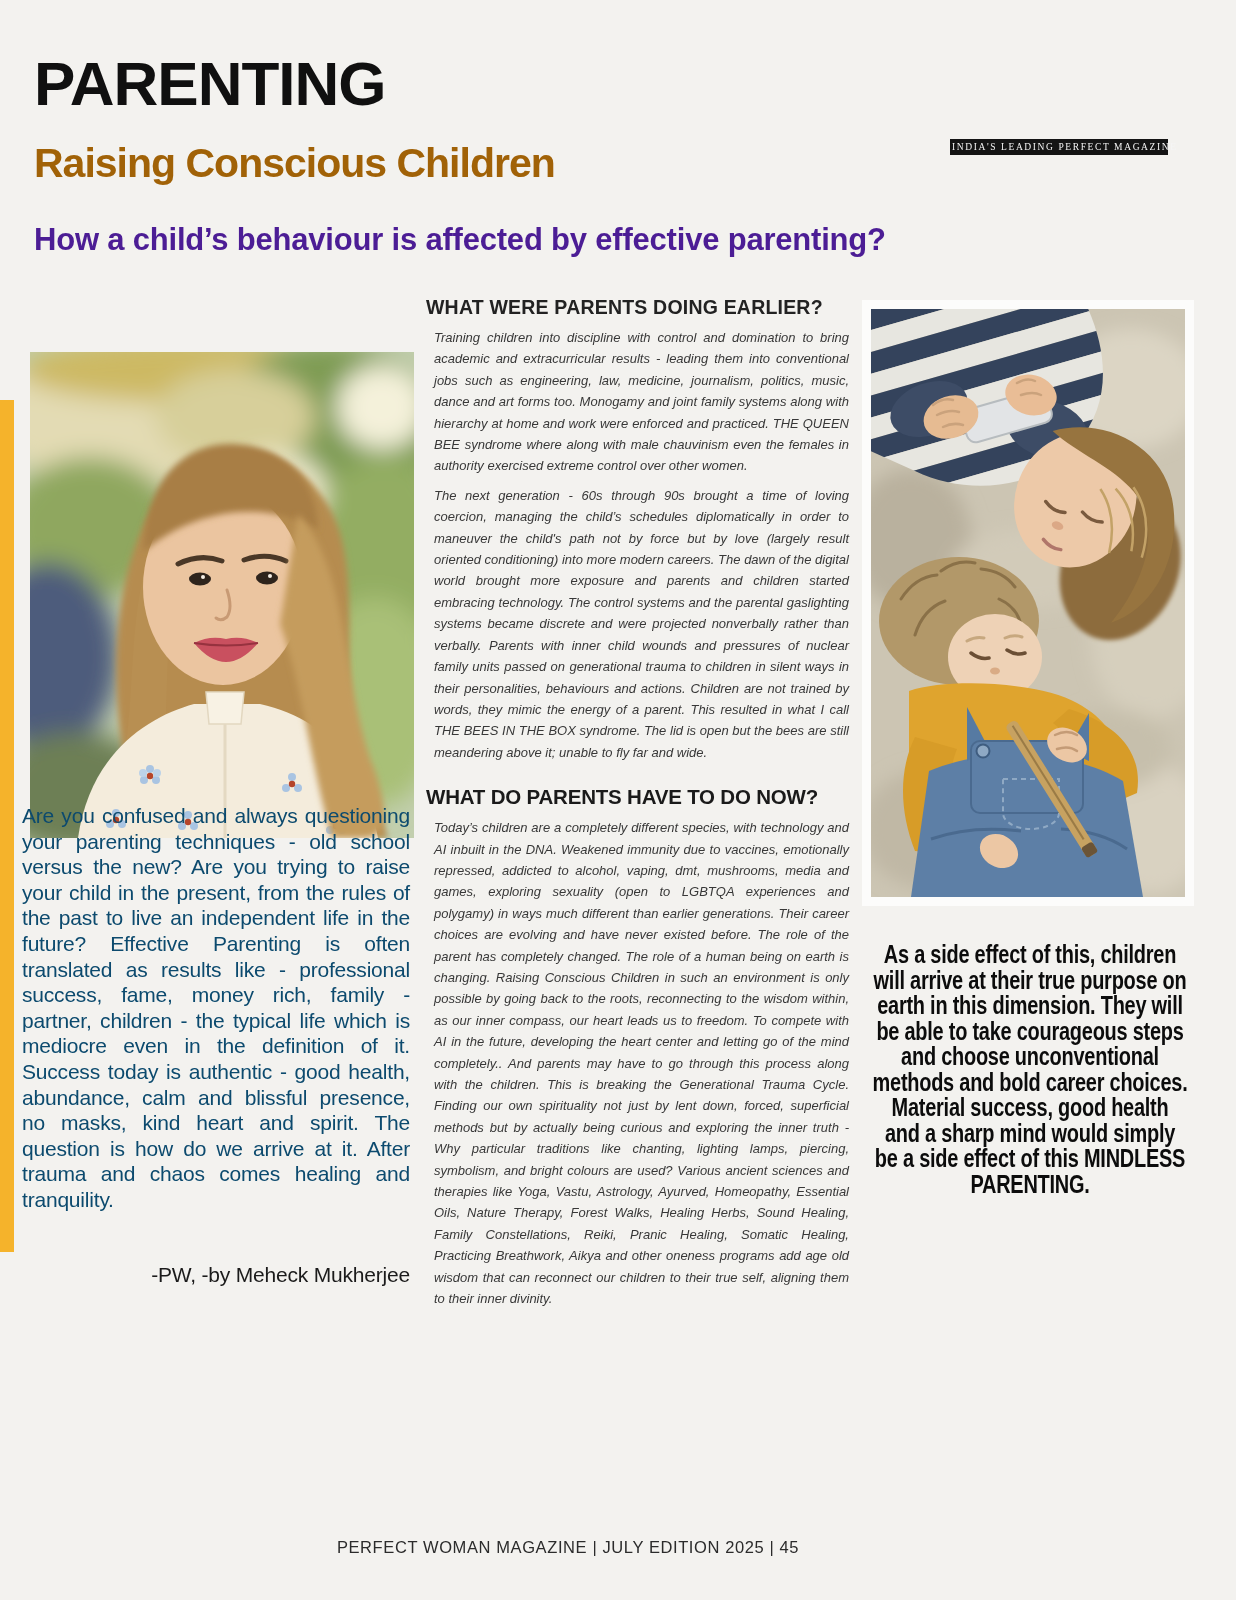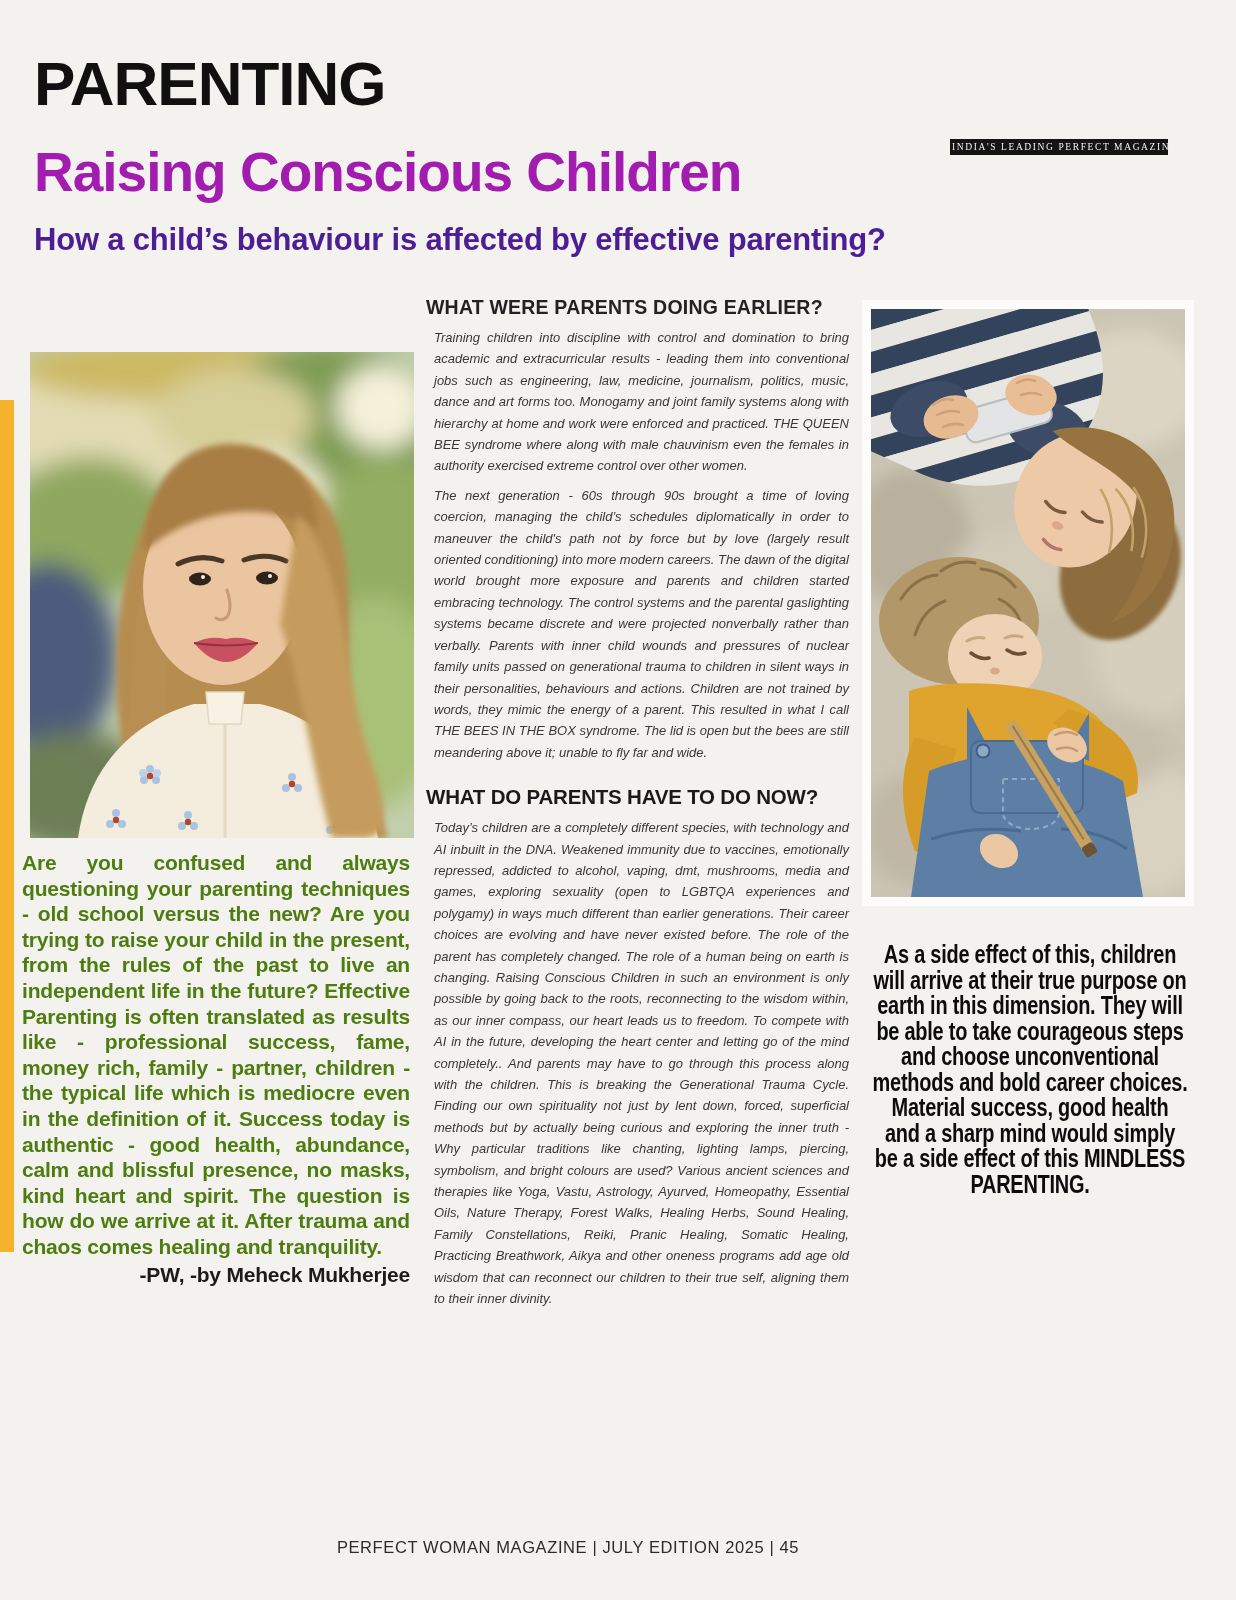--- a/index.html
+++ b/index.html
@@ -8,22 +8,22 @@
     background:#f3f2ef;
     font-family:"Liberation Sans","DejaVu Sans",sans-serif;
     color:#161616;overflow:hidden;
   }
   .abs{position:absolute;}
   .kicker{
     left:34px;top:48px;font-size:62px;font-weight:800;letter-spacing:-1px;
     color:#101010;
   }
   .title{
-    left:34px;top:140px;font-size:55px;font-weight:700;letter-spacing:-1px;
-    color:#a21caf;
+    left:34px;top:140px;font-size:41px;font-weight:700;letter-spacing:-1px;
+    color:#a16207;
   }
   .subtitle{
     left:34px;top:222px;font-size:31px;font-weight:700;color:#4c1d95;letter-spacing:-0.2px;
   }
   .logo{left:950px;top:136px;width:218px;text-align:center;}
   .logo-name{
     font-family:"Liberation Serif","DejaVu Serif",serif;
     font-size:37px;color:#141414;white-space:nowrap;line-height:1;
   }
   .logo-light{font-weight:400;}
@@ -31,26 +31,26 @@
   .logo-reg{font-size:14px;vertical-align:22px;font-weight:400;}
   .logo-tagline{
     margin-top:3px;background:#141414;color:#f5f5f5;
     font-family:"Liberation Serif","DejaVu Serif",serif;
     font-size:9.5px;letter-spacing:1.6px;padding:3px 2px 3px;white-space:nowrap;
   }
   .accent-bar{left:0;top:400px;width:14px;height:852px;background:#f5b32b;}
   .author-photo{left:30px;top:352px;width:384px;height:486px;overflow:hidden;}
   .author-photo svg{display:block;}
   .left-intro{
-    left:22px;top:850px;width:388px;
-    font-size:21px;line-height:25.6px;font-weight:700;color:#4d7c0f;
+    left:22px;top:803px;width:388px;
+    font-size:21px;line-height:25.6px;font-weight:400;color:#0c4a6e;
     text-align:justify;letter-spacing:-0.2px;
   }
   .byline{left:22px;top:1262px;width:388px;text-align:right;
-    font-size:21px;line-height:26px;font-weight:700;color:#1b1b1b;letter-spacing:-0.2px;}
+    font-size:21px;line-height:26px;font-weight:400;color:#1b1b1b;letter-spacing:-0.2px;}
   .mid-col{left:426px;top:296px;width:431px;}
   .mid-h1{font-size:19.5px;font-weight:600;color:#222;margin:0 0 7px 0;letter-spacing:0.2px;}
   .mid-h2{font-size:20.5px;font-weight:800;color:#1a1a1a;margin:22px 0 8px 0;letter-spacing:-0.2px;}
   .mid-body{
     font-size:13px;line-height:21.4px;font-style:italic;color:#383838;
     text-align:justify;margin:8px;font-weight:500;
   }
   .children-photo{
     left:862px;top:300px;width:332px;height:606px;background:#fcfcfb;
     box-sizing:border-box;padding:9px;

